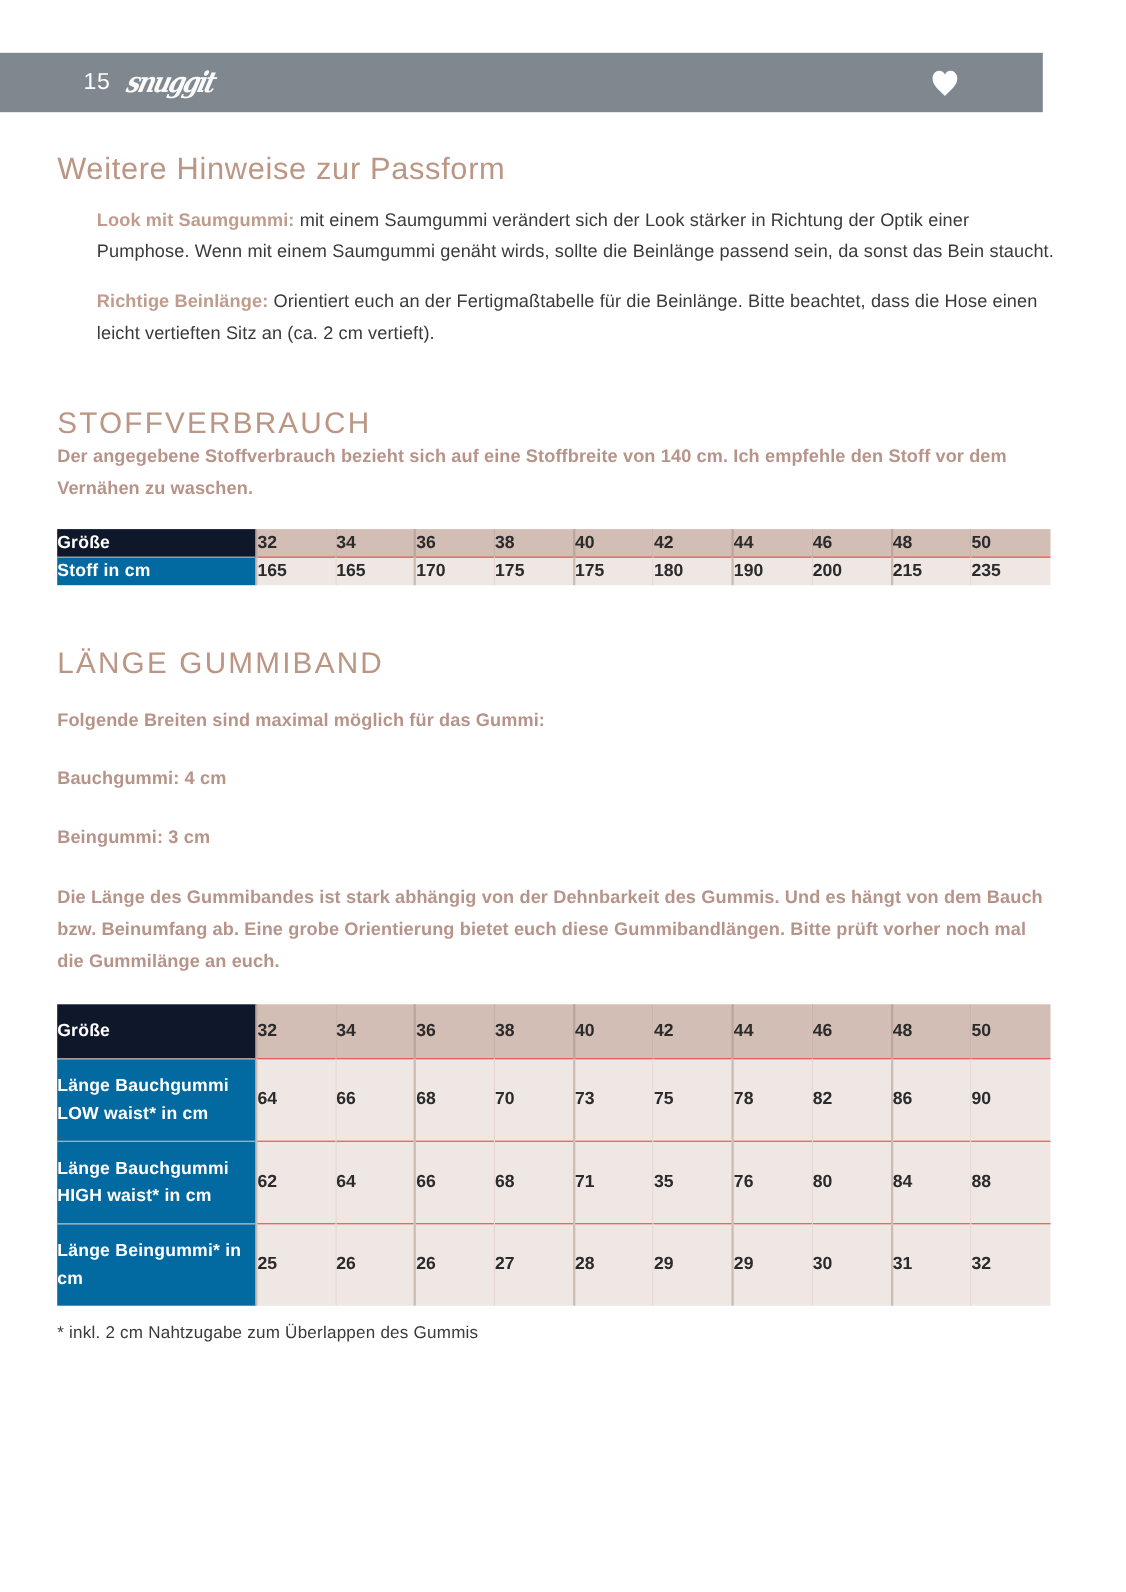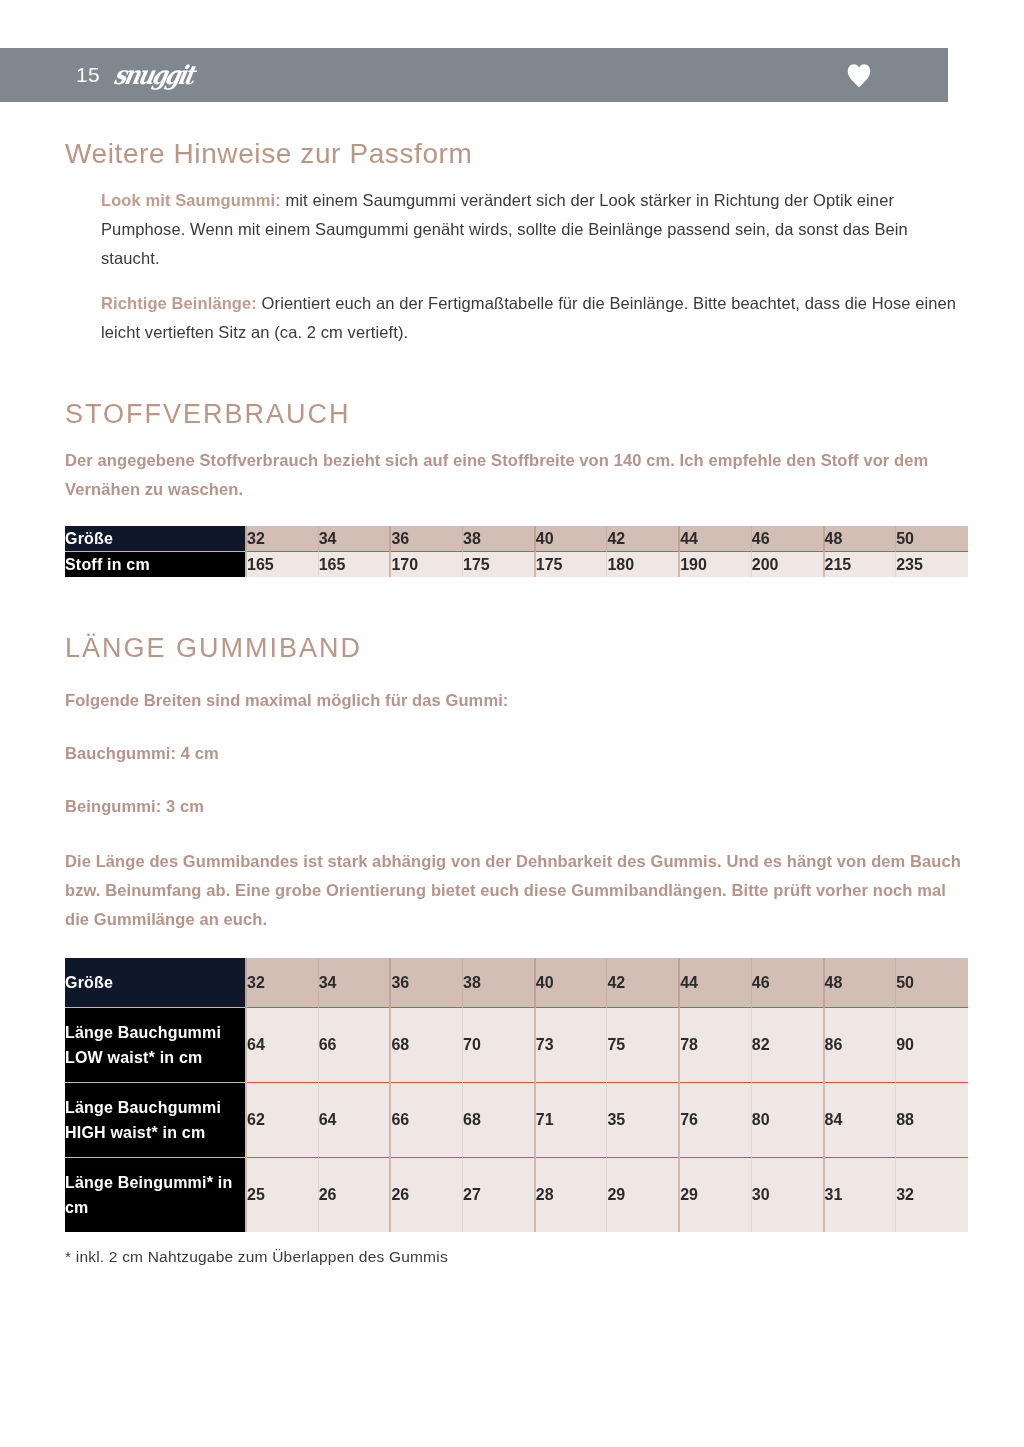--- a/index.html
+++ b/index.html
@@ -67,21 +67,21 @@
     align-items: center;
     justify-content: center;
   }
 
   
   .content {
     position: absolute;
     top: 102px;
     left: 0;
     width: 1024px;
-    padding: 0 60px 0 65px;
+    padding: 0 60px 0 52px;
   }
 
   h2.section-title {
     color: #bc9684;
     font-size: 28px;
     font-weight: 400;
     letter-spacing: 0.6px;
     margin-top: 36px;
   }
   h2.section-title.caps {
@@ -101,21 +101,20 @@
   p.body-text .lead {
     color: #c09c8c;
     font-weight: 700;
   }
   p.accent-text {
     color: #b7948a;
     font-size: 16.5px;
     line-height: 29px;
     font-weight: 700;
     letter-spacing: 0.1px;
-    margin-top: 16px;
     max-width: 906px;
   }
   p.footnote {
     color: #3a3a3a;
     font-size: 15.5px;
     letter-spacing: 0.2px;
     margin-top: 16px;
   }
 
   
@@ -125,21 +124,21 @@
     margin-top: 22px;
     table-layout: fixed;
   }
   table.size-table td {
     padding: 0;
     vertical-align: middle;
   }
 
   td.label-cell {
     width: 181px;
-    background: #000000;
+    background: #0369a1;
     color: #ffffff;
     font-size: 16px;
     font-weight: 700;
     line-height: 25px;
     letter-spacing: 0.2px;
     padding: 8px 0 8px 14px;
   }
   td.label-cell.head {
     background: #0f172a;
   }

